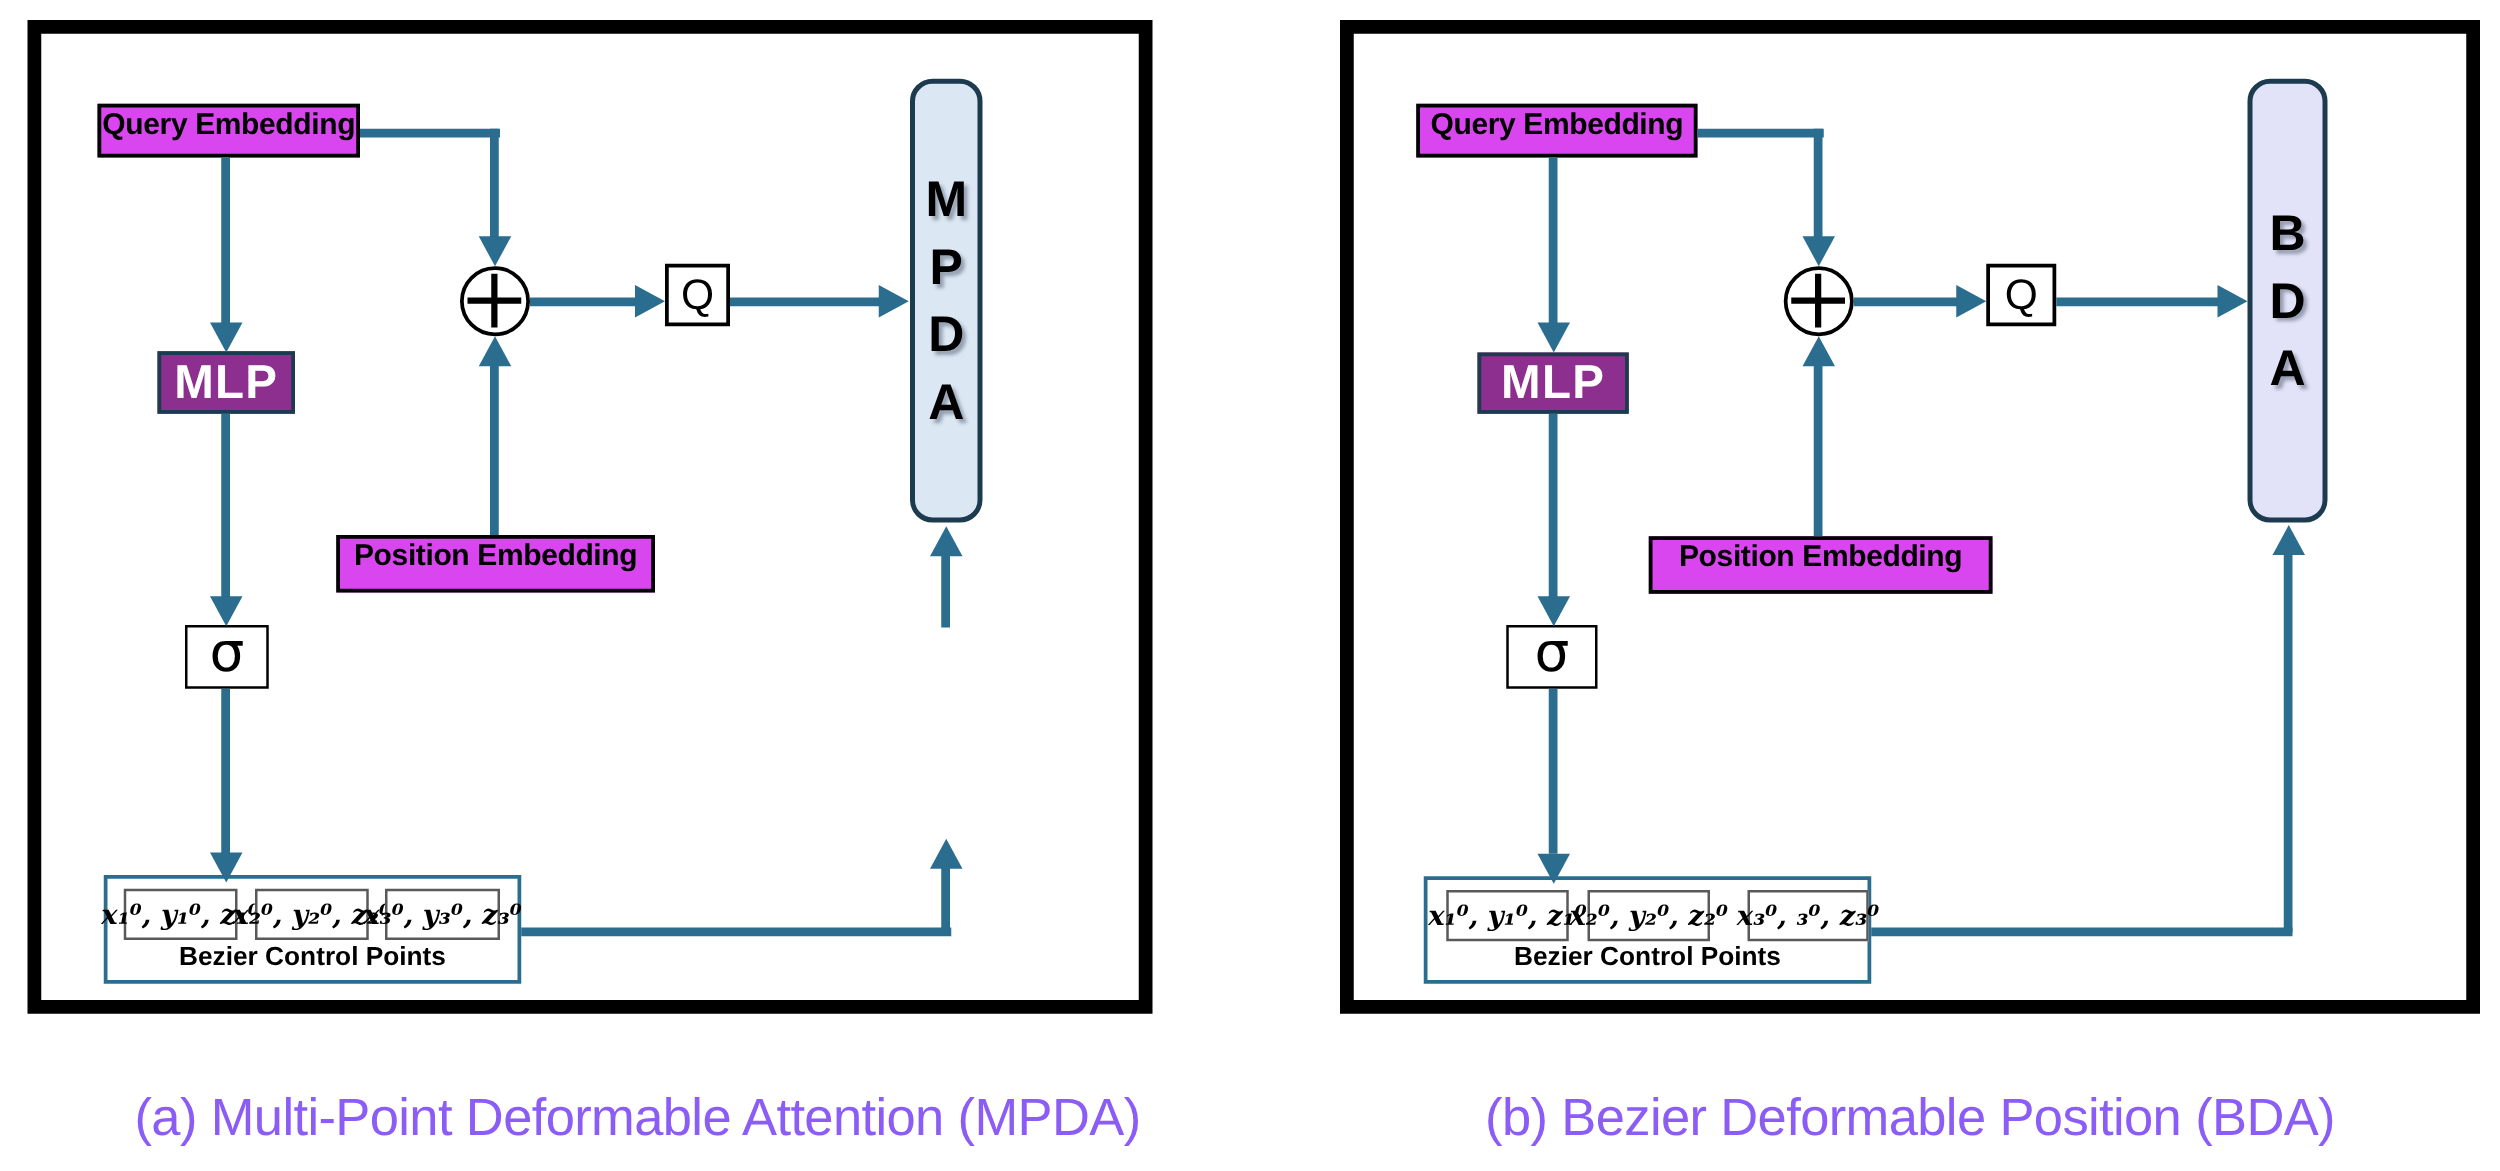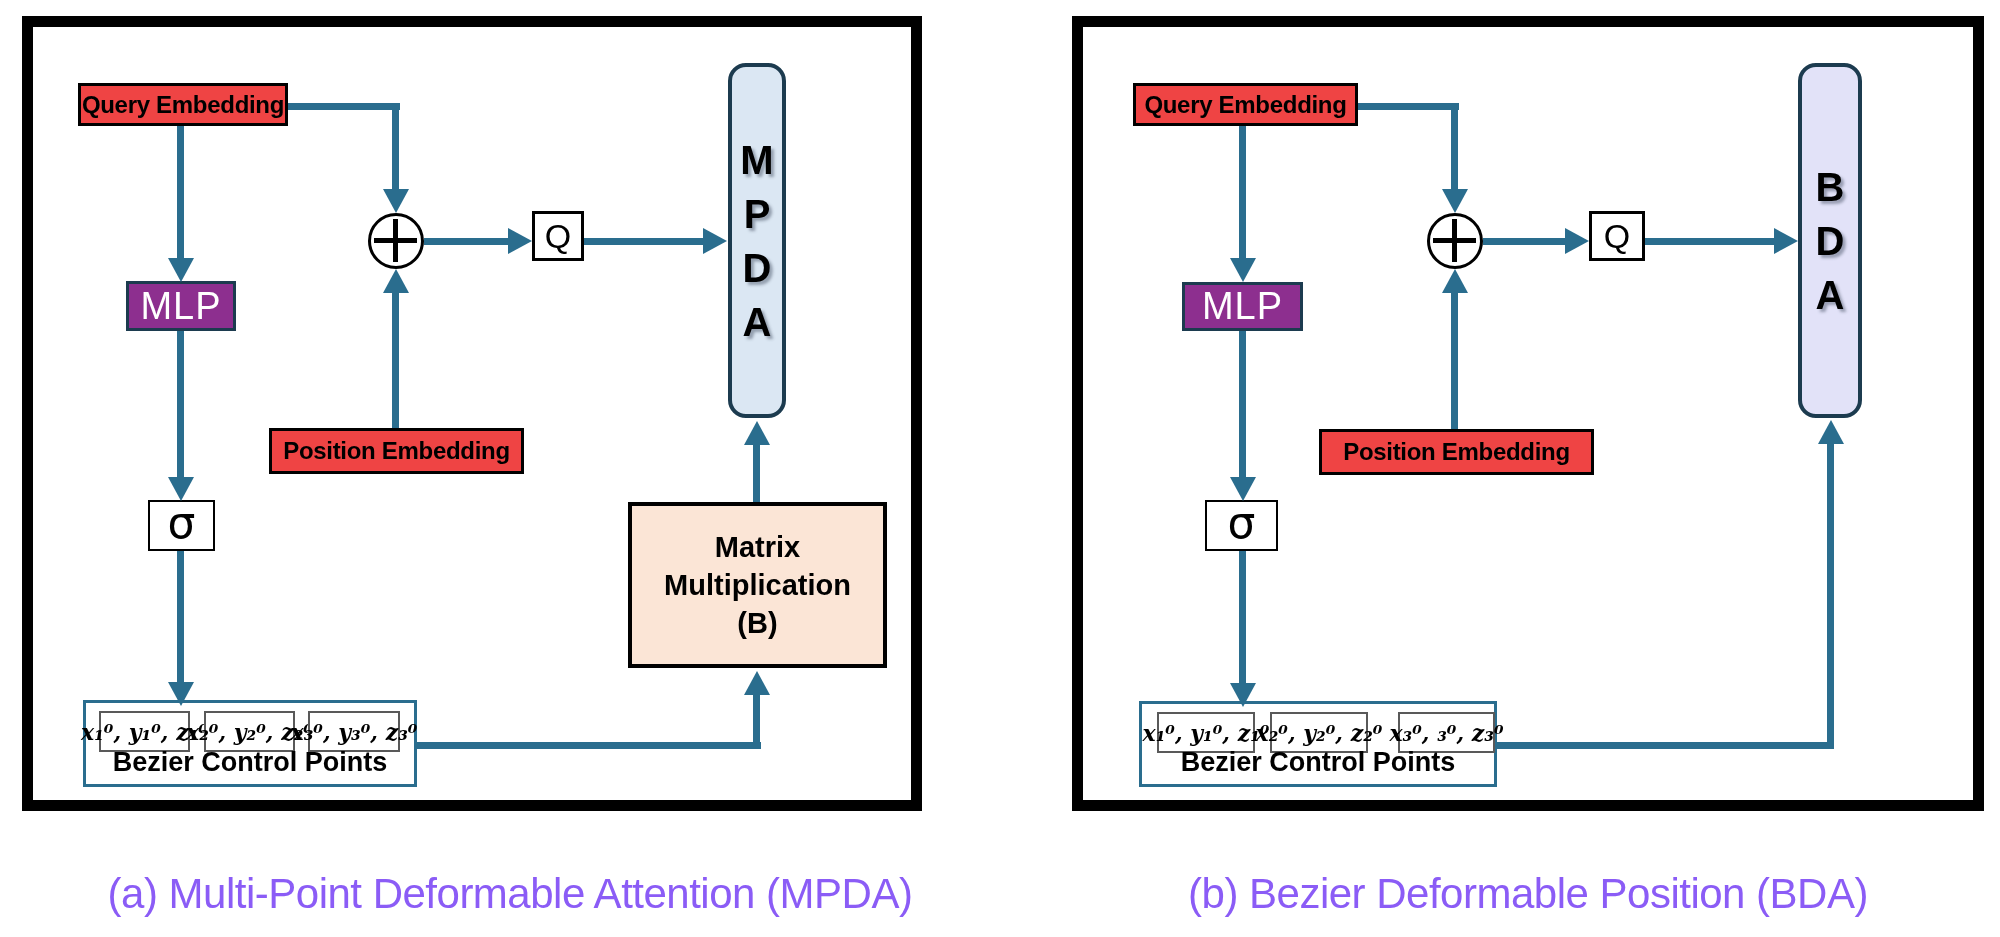--- a/index.html
+++ b/index.html
@@ -1,41 +1,41 @@
 <!DOCTYPE html>
 <html style="--arrow: #2a6d8e; --panel-border: #000000; --box-border: #000000; --text: #000000; --mlp-fill: #8d2f8f; --mlp-border: #1c3b4f; --pill-border: #1c3b4f; --mpda-fill: #dbe7f3; --bda-fill: #e2e2f8; --mm-fill: #fbe5d6; --bezier-border: #2a6d8e; --subbox-border: #595959;"><head>
 <meta charset="utf-8">
 <style>
   html,body{margin:0;padding:0;background:#ffffff;}
   #stage{position:relative;width:2000px;height:937px;background:#ffffff;overflow:hidden;
          font-family:"Liberation Sans",sans-serif;color:var(--text,#000);}
   .panel{position:absolute;box-sizing:border-box;border:11px solid var(--panel-border,#000);background:#fff;}
-  .box{position:absolute;box-sizing:border-box;background:#ef4444;border:3px solid var(--box-border,#000);
-       display:flex;align-items:center;justify-content:center;font-weight:bold;font-size:24px;
+  .box{position:absolute;box-sizing:border-box;background:#d946ef;border:3px solid var(--box-border,#000);
+       display:flex;align-items:flex-start;justify-content:center;font-weight:bold;font-size:24px;
        letter-spacing:-0.3px;white-space:nowrap;}
   .mlp{position:absolute;box-sizing:border-box;background:var(--mlp-fill,#8d2f8f);
        border:3px solid var(--mlp-border,#1c3b4f);color:#fff;display:flex;align-items:center;
-       justify-content:center;font-size:38px;font-weight:400;letter-spacing:1px;}
+       justify-content:center;font-size:38px;font-weight:700;letter-spacing:1px;}
   .sigma{position:absolute;box-sizing:border-box;background:#fff;border:2.5px solid #000;
        display:flex;align-items:center;justify-content:center;font-size:44px;
        font-family:"DejaVu Sans",sans-serif;padding-bottom:6px;}
   .qbox{position:absolute;box-sizing:border-box;background:#fff;border:3px solid #000;
        display:flex;align-items:center;justify-content:center;font-size:34px;font-weight:400;}
   .pill{position:absolute;box-sizing:border-box;border:4px solid var(--pill-border,#1c3b4f);
        border-radius:18px;display:flex;flex-direction:column;align-items:center;justify-content:center;
        gap:14px;font-size:40px;font-weight:bold;line-height:1;}
   .pill span{text-shadow:3px 3px 3px rgba(60,70,90,0.45);}
   .mm{position:absolute;box-sizing:border-box;background:var(--mm-fill,#fbe5d6);border:4px solid #000;
        display:flex;flex-direction:column;align-items:center;justify-content:center;
        font-size:29px;font-weight:bold;line-height:1.32;}
   .bez{position:absolute;box-sizing:border-box;background:#fff;border:3px solid var(--bezier-border,#2a6d8e);}
   .cp{position:absolute;top:8px;height:41px;box-sizing:border-box;border:2px solid var(--subbox-border,#595959);
        background:#fff;display:flex;align-items:center;justify-content:center;
        font-family:"DejaVu Serif",serif;font-style:italic;font-weight:600;font-size:22px;white-space:nowrap;}
-  .bezlabel{position:absolute;left:0;right:0;bottom:6px;text-align:center;font-weight:bold;font-size:27px;}
+  .bezlabel{position:absolute;left:0;right:0;bottom:6px;text-align:center;font-weight:bold;font-size:21px;}
   .plus{position:absolute;box-sizing:border-box;width:56px;height:56px;border:3.5px solid #000;
        border-radius:50%;background:#fff;}
   .plus .ph{position:absolute;left:3px;top:22px;width:43px;height:5px;background:#000;}
   .plus .pv{position:absolute;left:22px;top:3px;width:5px;height:43px;background:#000;}
   .hline{position:absolute;height:7px;background:var(--arrow,#2a6d8e);}
   .vline{position:absolute;width:7px;background:var(--arrow,#2a6d8e);}
   .ah{position:absolute;width:0;height:0;}
   .ah-down{border-left:13px solid transparent;border-right:13px solid transparent;
        border-top:24px solid var(--arrow,#2a6d8e);}
   .ah-up{border-left:13px solid transparent;border-right:13px solid transparent;
@@ -76,25 +76,20 @@
     <span>Q</span>
   </div>
 
   <div class="pill" style="left:728px;top:63px;width:58px;height:355px;background:var(--mpda-fill);">
     <span>M</span>
     <span>P</span>
     <span>D</span>
     <span>A</span>
   </div>
 
-  <div class="mm" style="left:628px;top:502px;width:259px;height:166px;">
-    <div>Matrix</div>
-    <div>Multiplication</div>
-    <div>(B)</div>
-  </div>
 
   <div class="bez" style="left:83px;top:700px;width:334px;height:87px;">
     <div class="cp" style="left:13px;width:91px;">x₁⁰, y₁⁰, z₁⁰</div>
     <div class="cp" style="left:118px;width:91px;">x₂⁰, y₂⁰, z₂⁰</div>
     <div class="cp" style="left:222px;width:92px;">x₃⁰, y₃⁰, z₃⁰</div>
     <div class="bezlabel">Bezier Control Points</div>
   </div>
 
   <div class="vline" style="left:177px;top:126px;height:134px;"></div>
   <div class="ah ah-down" style="left:168px;top:258px;"></div>

